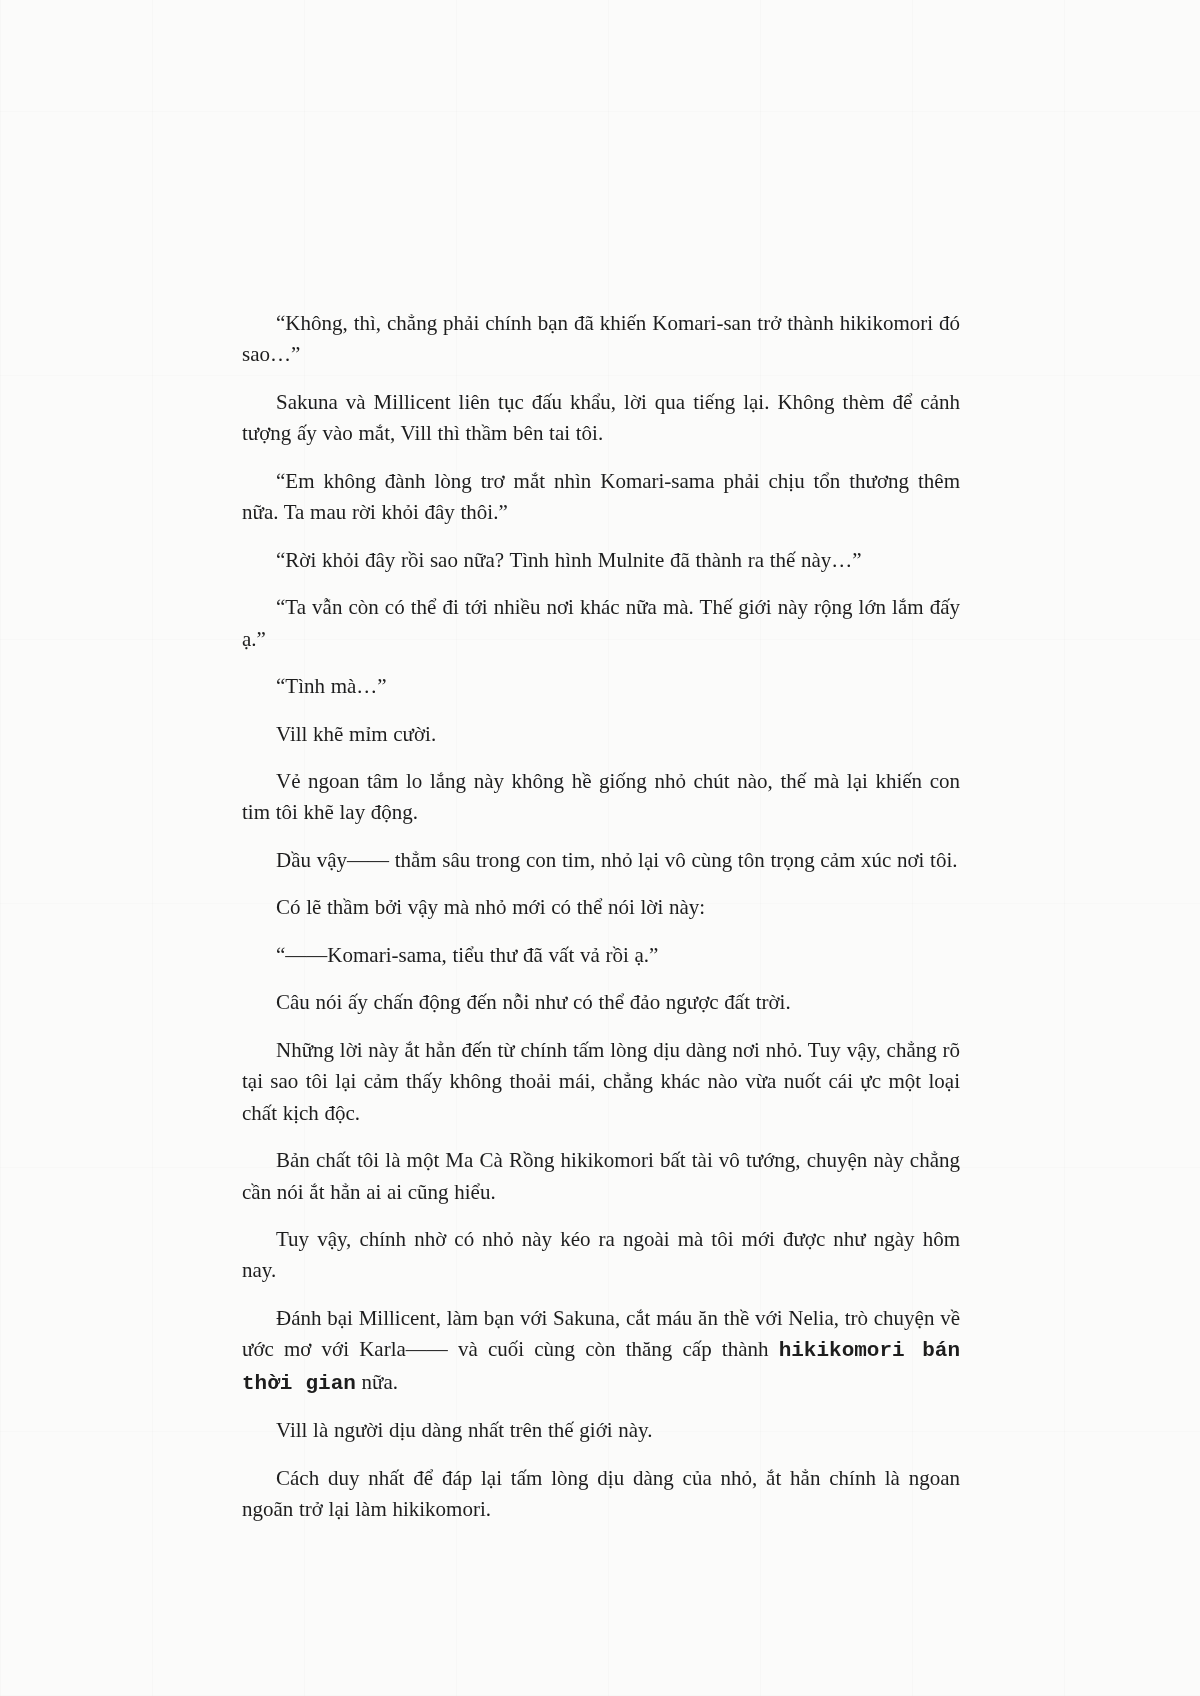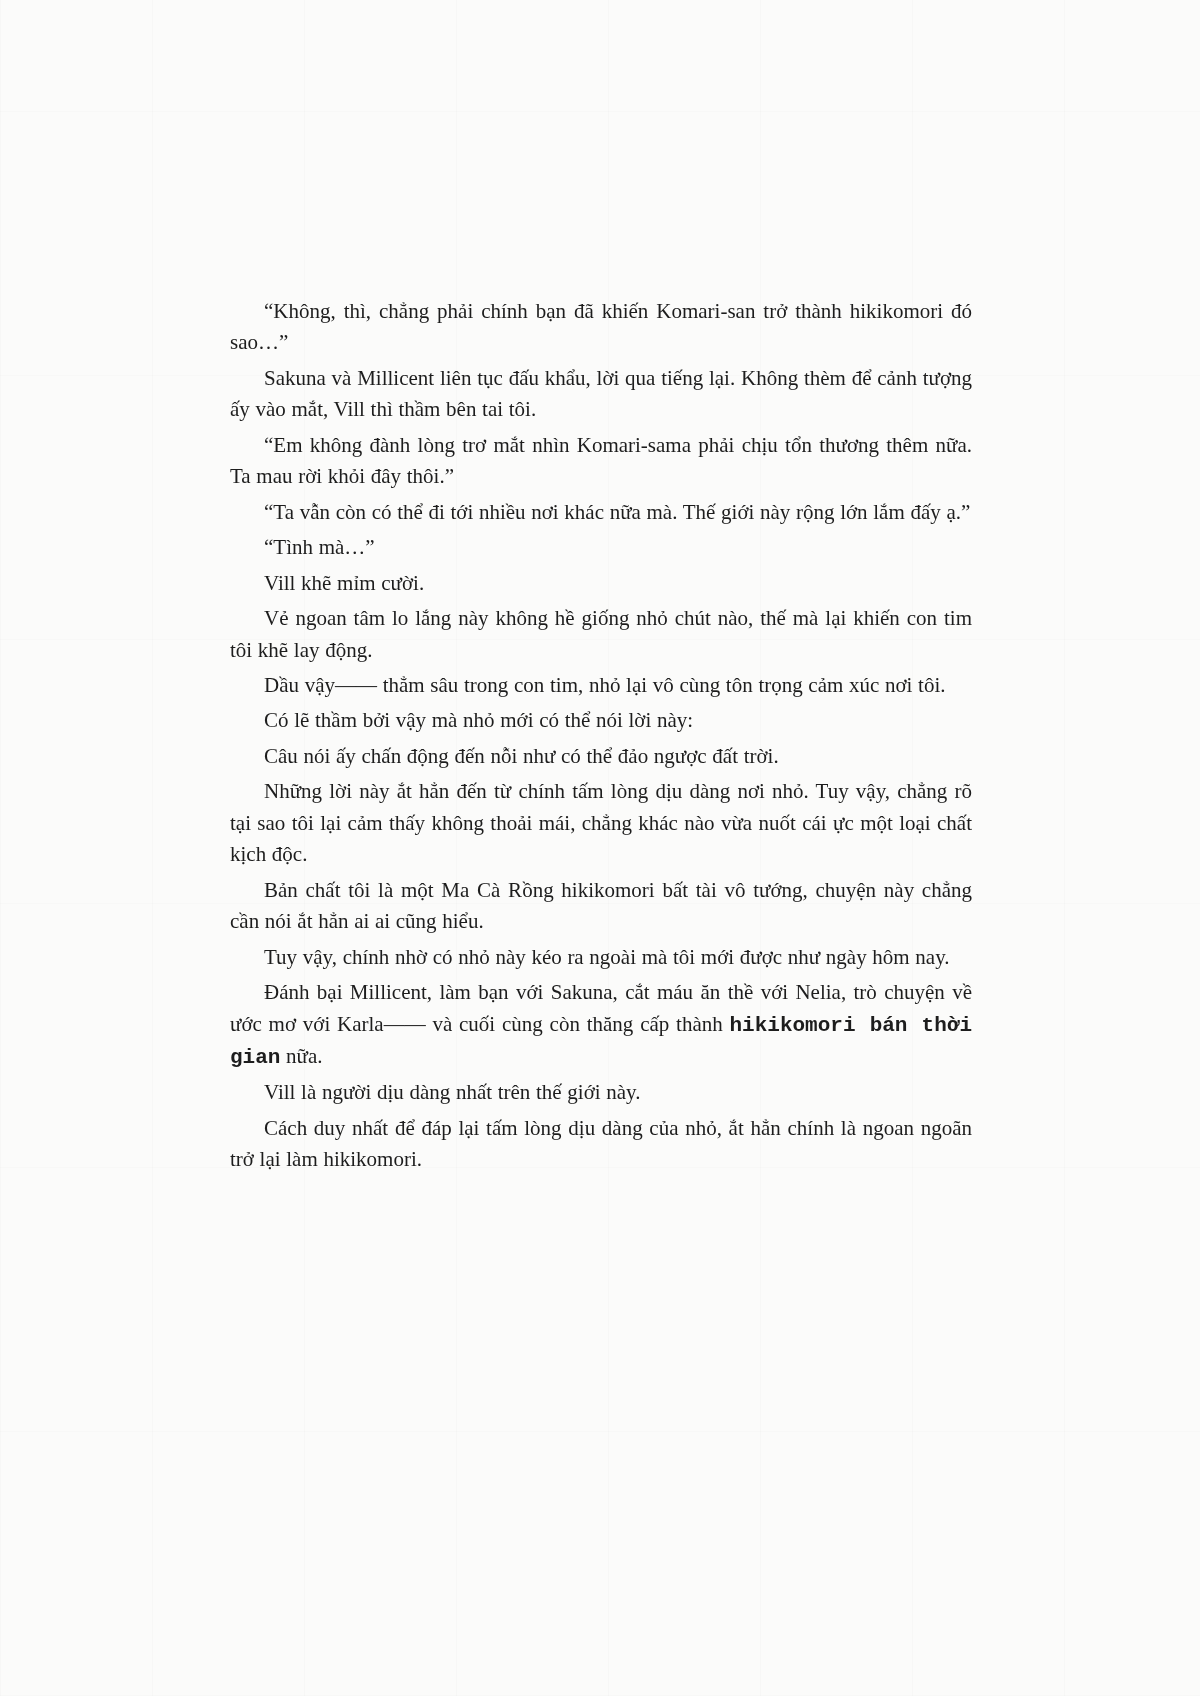--- a/index.html
+++ b/index.html
@@ -27,45 +27,47 @@
     left: 226px;
     top: 292px;
     width: 750px;
     font-family: "Liberation Serif", "DejaVu Serif", serif;
     font-size: 21px;
     line-height: 31.45px;
     color: #1d1d1d;
     text-rendering: optimizeLegibility;
   }
   .para {
-    margin: 4px;
+    margin: 16px;
     padding: 0;
     text-align: justify;
     text-indent: 34px;
     word-spacing: 0.02em;
   }
   .para strong {
     font-weight: 700;
     font-family: Liberation Mono, monospace;
   }
 </style>
 </head>
 <body>
 
 <div class="page">
   <div class="text-block">
     <p class="para">“Không, thì, chẳng phải chính bạn đã khiến Komari-san trở thành hikikomori đó sao…”</p>
     <p class="para">Sakuna và Millicent liên tục đấu khẩu, lời qua tiếng lại. Không thèm để cảnh tượng ấy vào mắt, Vill thì thầm bên tai tôi.</p>
     <p class="para">“Em không đành lòng trơ mắt nhìn Komari-sama phải chịu tổn thương thêm nữa. Ta mau rời khỏi đây thôi.”</p>
+    <p class="para">“Rời khỏi đây rồi sao nữa? Tình hình Mulnite đã thành ra thế này…”</p>
     <p class="para">“Ta vẫn còn có thể đi tới nhiều nơi khác nữa mà. Thế giới này rộng lớn lắm đấy ạ.”</p>
     <p class="para">“Tình mà…”</p>
     <p class="para">Vill khẽ mỉm cười.</p>
     <p class="para">Vẻ ngoan tâm lo lắng này không hề giống nhỏ chút nào, thế mà lại khiến con tim tôi khẽ lay động.</p>
     <p class="para">Dầu vậy—— thẳm sâu trong con tim, nhỏ lại vô cùng tôn trọng cảm xúc nơi tôi.</p>
     <p class="para">Có lẽ thầm bởi vậy mà nhỏ mới có thể nói lời này:</p>
+    <p class="para">“——Komari-sama, tiểu thư đã vất vả rồi ạ.”</p>
     <p class="para">Câu nói ấy chấn động đến nỗi như có thể đảo ngược đất trời.</p>
     <p class="para">Những lời này ắt hẳn đến từ chính tấm lòng dịu dàng nơi nhỏ. Tuy vậy, chẳng rõ tại sao tôi lại cảm thấy không thoải mái, chẳng khác nào vừa nuốt cái ực một loại chất kịch độc.</p>
     <p class="para">Bản chất tôi là một Ma Cà Rồng hikikomori bất tài vô tướng, chuyện này chẳng cần nói ắt hẳn ai ai cũng hiểu.</p>
     <p class="para">Tuy vậy, chính nhờ có nhỏ này kéo ra ngoài mà tôi mới được như ngày hôm nay.</p>
     <p class="para"><span>Đánh bại Millicent, làm bạn với Sakuna, cắt máu ăn thề với Nelia, trò chuyện về ước mơ với Karla—— và cuối cùng còn thăng cấp thành </span><strong>hikikomori bán thời gian</strong><span> nữa.</span></p>
     <p class="para">Vill là người dịu dàng nhất trên thế giới này.</p>
     <p class="para">Cách duy nhất để đáp lại tấm lòng dịu dàng của nhỏ, ắt hẳn chính là ngoan ngoãn trở lại làm hikikomori.</p>
   </div>
 </div>
 

